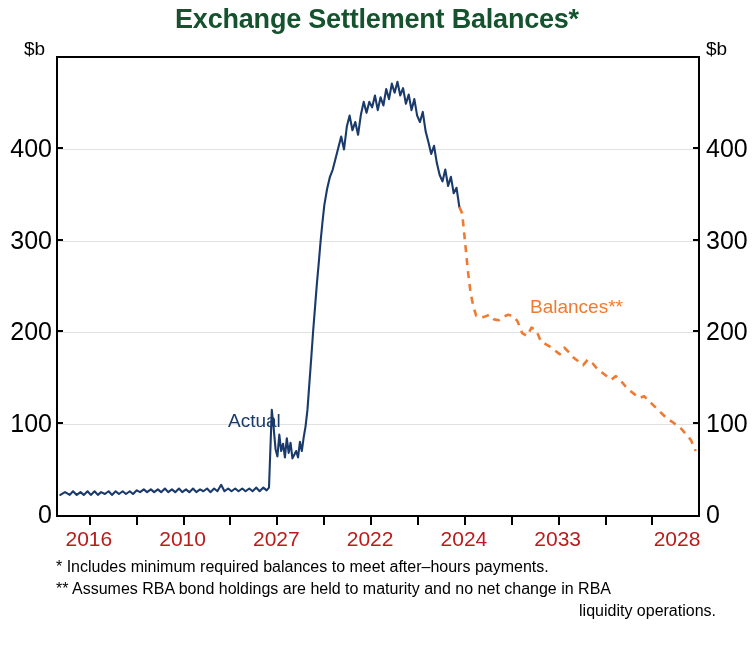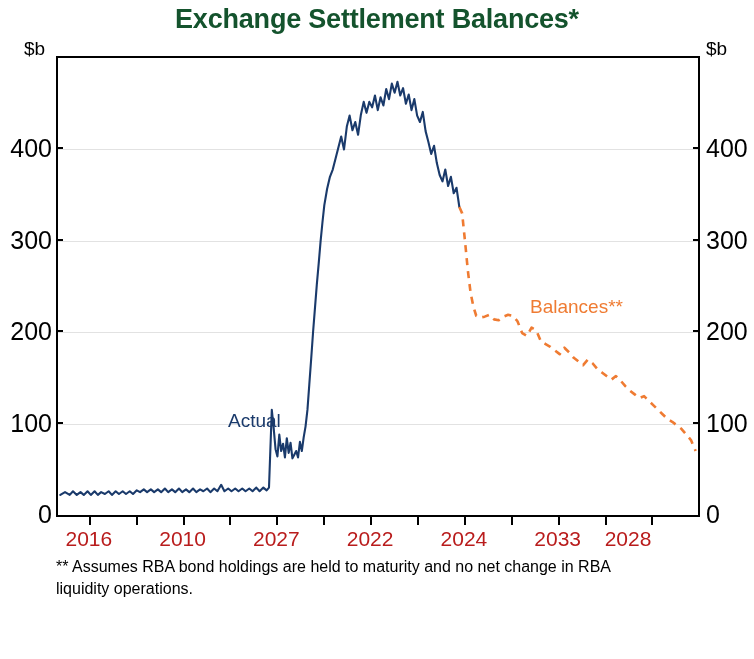--- a/index.html
+++ b/index.html
@@ -118,21 +118,21 @@
   #footnotes {
     position: absolute;
     left: 56px;
     top: 556px;
     width: 660px;
     font-size: 16px;
     line-height: 1.36;
     color: #000000;
   }
   #footnotes div { margin: 0; padding: 0; }
-  .fn-indent { padding-left: 11px; }
+  .fn-indent { padding-left: 11px; text-align: right; }
 </style>
 </head>
 <body>
 
 <div id="page">
 
   <div id="chart-title">Exchange Settlement Balances*</div>
 
   <div id="unit-left" class="unit-label">$b</div>
   <div id="unit-right" class="unit-label">$b</div>
@@ -185,24 +185,25 @@
       <div class="xtickmark" style="left: 370.139px;"></div>
       <div class="xtick" style="left: 370.139px;">2022</div>
       <div class="xtickmark" style="left: 417.026px;"></div>
       <div class="xtickmark" style="left: 463.912px;"></div>
       <div class="xtick" style="left: 463.912px;">2024</div>
       <div class="xtickmark" style="left: 510.799px;"></div>
       <div class="xtickmark" style="left: 557.685px;"></div>
       <div class="xtick" style="left: 557.685px;">2033</div>
       <div class="xtickmark" style="left: 604.571px;"></div>
       <div class="xtickmark" style="left: 651.458px;"></div>
-      <div class="xtick" style="left: 628px;">2028</div>
+      <div class="xtick" style="left: 677px;">2028</div>
     </div>
 
   <div id="label-actual" class="series-label" style="color: rgb(26, 58, 107); margin-top: 30px;">Actual</div>
   <div id="label-projected" class="series-label" style="color: rgb(239, 123, 50);">Balances**</div>
 
   <div id="footnotes">
+    <div>* Includes minimum required balances to meet after–hours payments.</div>
     <div>** Assumes RBA bond holdings are held to maturity and no net change in RBA</div>
     <div class="fn-indent">liquidity operations.</div>
   </div>
 
 </div>
 
 </body></html>

